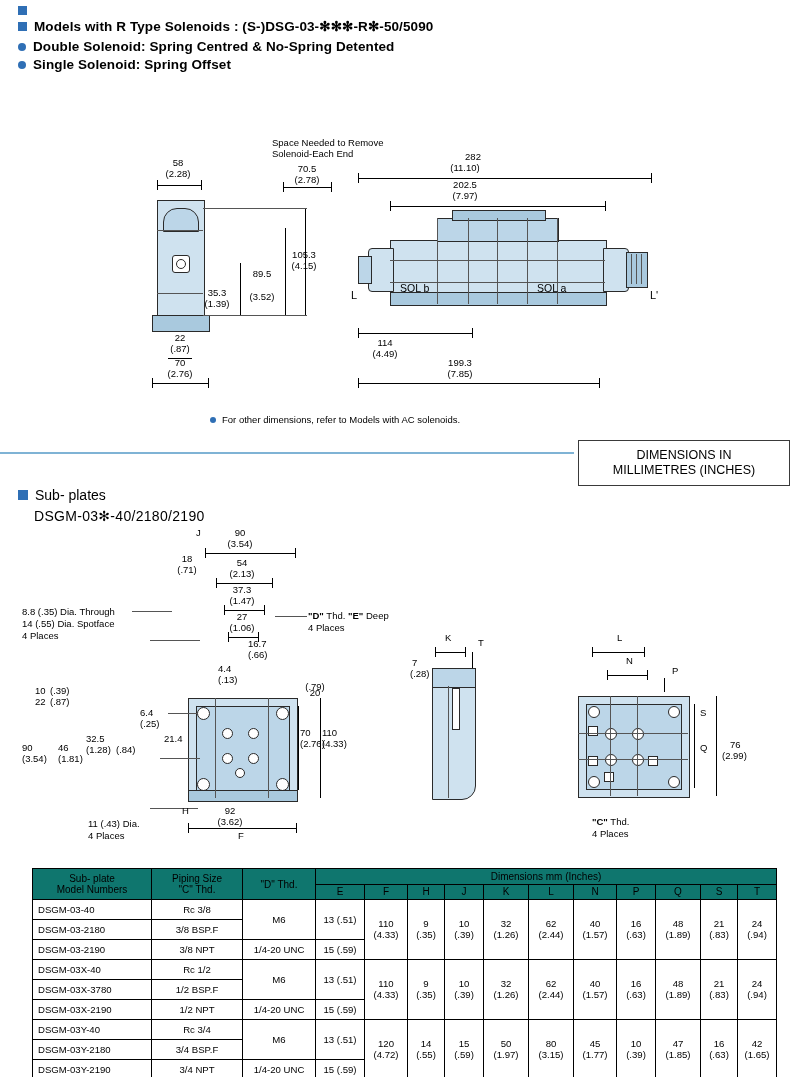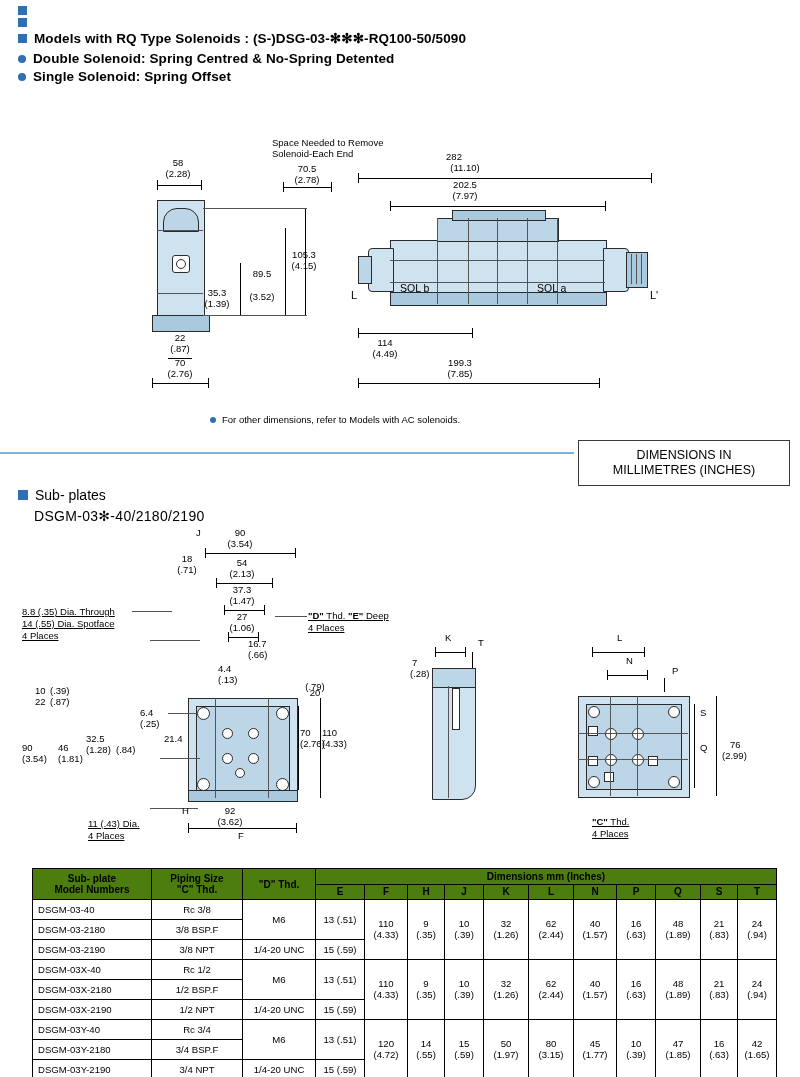--- a/index.html
+++ b/index.html
@@ -14,21 +14,21 @@
   
   .hdr{position:absolute;left:18px;top:6px;width:770px;}
   .hline{display:flex;align-items:center;margin-bottom:3px;}
   .sqb{width:9px;height:9px;background:#2f6fb5;display:inline-block;margin-right:7px;flex:0 0 auto;}
   .dotb{width:8px;height:8px;border-radius:50%;background:#2f6fb5;display:inline-block;margin-right:7px;flex:0 0 auto;}
   .hline span.txt{font-size:13.5px;font-weight:bold;letter-spacing:.1px;}
   .hline.sub span.txt{font-size:13.5px;font-weight:bold;}
   
   .dim{position:absolute;font-size:9.5px;line-height:10.5px;text-align:center;white-space:nowrap;}
   .dim.l{text-align:left;}
-  .note{position:absolute;font-size:9.5px;line-height:11px;text-decoration:underline;}
+  .note{position:absolute;font-size:9.5px;line-height:11px;}
   
   .hl{position:absolute;background:#000;height:1px;}
   .vl{position:absolute;background:#000;width:1px;}
   .hlg{position:absolute;background:#555;height:1px;}
   .vlg{position:absolute;background:#555;width:1px;}
   
   .shape{position:absolute;}
   .body-blue{background:#cfe2ef;border:1px solid #2a2a2a;}
   .body-blue2{background:#bcd6e8;border:1px solid #2a2a2a;}
   .body-blue3{background:#a9c9de;border:1px solid #2a2a2a;}
@@ -44,37 +44,34 @@
   .subhead{position:absolute;left:18px;top:487px;display:flex;align-items:center;}
   .subhead .sqb{width:10px;height:10px;}
   .subhead .t{font-size:14px;}
   .subtitle{position:absolute;left:34px;top:508px;font-size:14px;letter-spacing:.3px;}
   
   table{
     position:absolute;left:32px;top:868px;border-collapse:collapse;
     font-size:9.6px;
   }
   td,th{border:1px solid #000;padding:0;text-align:center;vertical-align:middle;}
-  th{background:#4d7c0f;font-weight:bold;font-size:10px;}
+  th{background:#0f766e;font-weight:normal;font-size:10px;}
   .tl{text-align:left;padding-left:5px;}
   .two{line-height:10.5px;}
 </style>
 </head>
 <body>
 
 <div class="hdr">
   <div class="hline">
     <span class="sqb"></span>
   </div>
   <div class="hline">
     <span class="sqb"></span>
-  </div>
-  <div class="hline">
-    <span class="sqb"></span>
-    <span class="txt">Models with RQ Type Solenoids : (S-)DSG-03-✻✻✻-RQ100-50/5090</span>
+    <span class="txt">Models with R Type Solenoids : (S-)DSG-03-✻✻✻-R✻-50/5090</span>
   </div>
   <div class="hline sub" style="margin-top:5px;">
     <span class="dotb"></span>
     <span class="txt">Double Solenoid: Spring Centred &amp; No-Spring Detented</span>
   </div>
   <div class="hline sub">
     <span class="dotb"></span>
     <span class="txt">Single Solenoid: Spring Offset</span>
   </div>
 </div>
@@ -83,21 +80,21 @@
 
   <div class="dim l" style="left:272px;top:8px;">Space Needed to Remove</div>
   <div class="dim l" style="left:272px;top:19px;">Solenoid-Each End</div>
 
   <div class="dim" style="left:282px;top:34px;width:50px;">70.5</div>
   <div class="dim" style="left:282px;top:45px;width:50px;">(2.78)</div>
   <div class="hl" style="left:283px;top:57px;width:48px;"></div>
   <div class="vl" style="left:283px;top:52px;height:10px;"></div>
   <div class="vl" style="left:331px;top:52px;height:10px;"></div>
 
-  <div class="dim" style="left:429px;top:22px;width:50px;">282</div>
+  <div class="dim" style="left:448px;top:22px;width:50px;">282</div>
   <div class="dim" style="left:440px;top:33px;width:50px;">(11.10)</div>
   <div class="hl" style="left:358px;top:48px;width:293px;"></div>
   <div class="vl" style="left:358px;top:43px;height:10px;"></div>
   <div class="vl" style="left:651px;top:43px;height:10px;"></div>
 
   <div class="dim" style="left:440px;top:50px;width:50px;">202.5</div>
   <div class="dim" style="left:440px;top:61px;width:50px;">(7.97)</div>
   <div class="hl" style="left:390px;top:76px;width:215px;"></div>
   <div class="vl" style="left:390px;top:71px;height:10px;"></div>
   <div class="vl" style="left:605px;top:71px;height:10px;"></div>
@@ -478,21 +475,21 @@
         <td rowspan="3" class="two">
           <div>21</div>
           <div>(.83)</div>
         </td>
         <td rowspan="3" class="two">
           <div>24</div>
           <div>(.94)</div>
         </td>
       </tr>
       <tr>
-        <td class="tl" style="height: 19px;">DSGM-03X-2180</td>
+        <td class="tl" style="height: 19px;">DSGM-03X-3780</td>
         <td>1/2 BSP.F</td>
       </tr>
       <tr>
         <td class="tl" style="height: 19px;">DSGM-03X-2190</td>
         <td>1/2 NPT</td>
         <td>1/4-20 UNC</td>
         <td>15 (.59)</td>
       </tr>
       <tr>
         <td class="tl" style="height: 19px;">DSGM-03Y-40</td>

